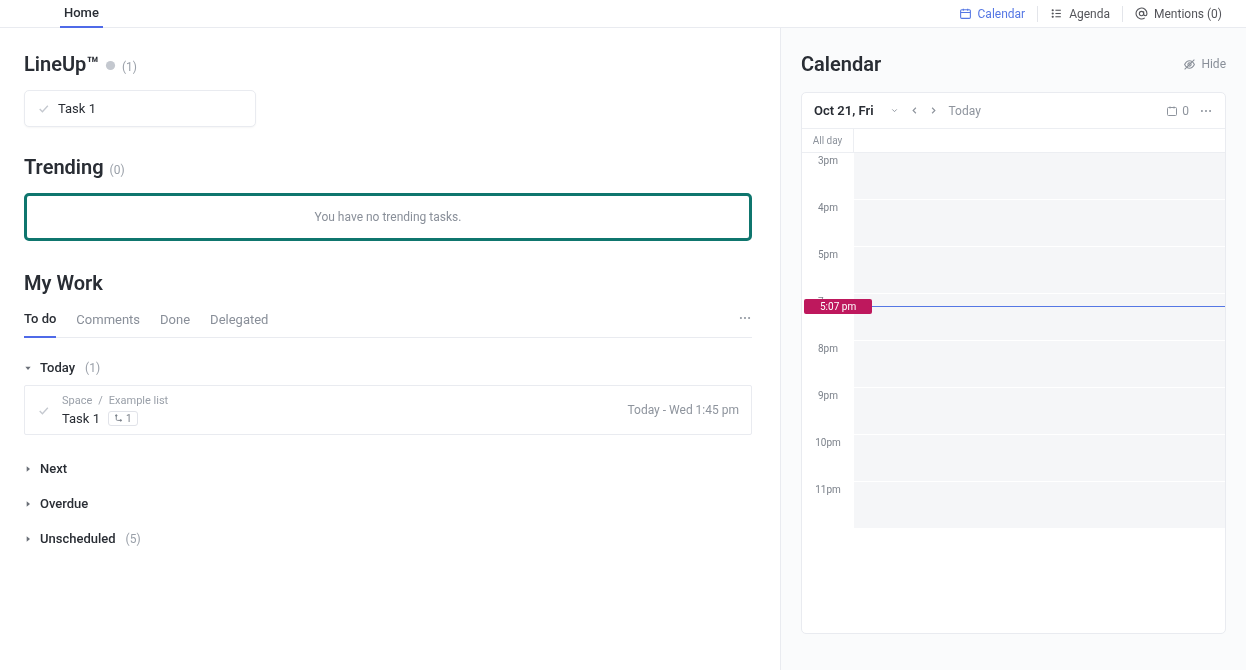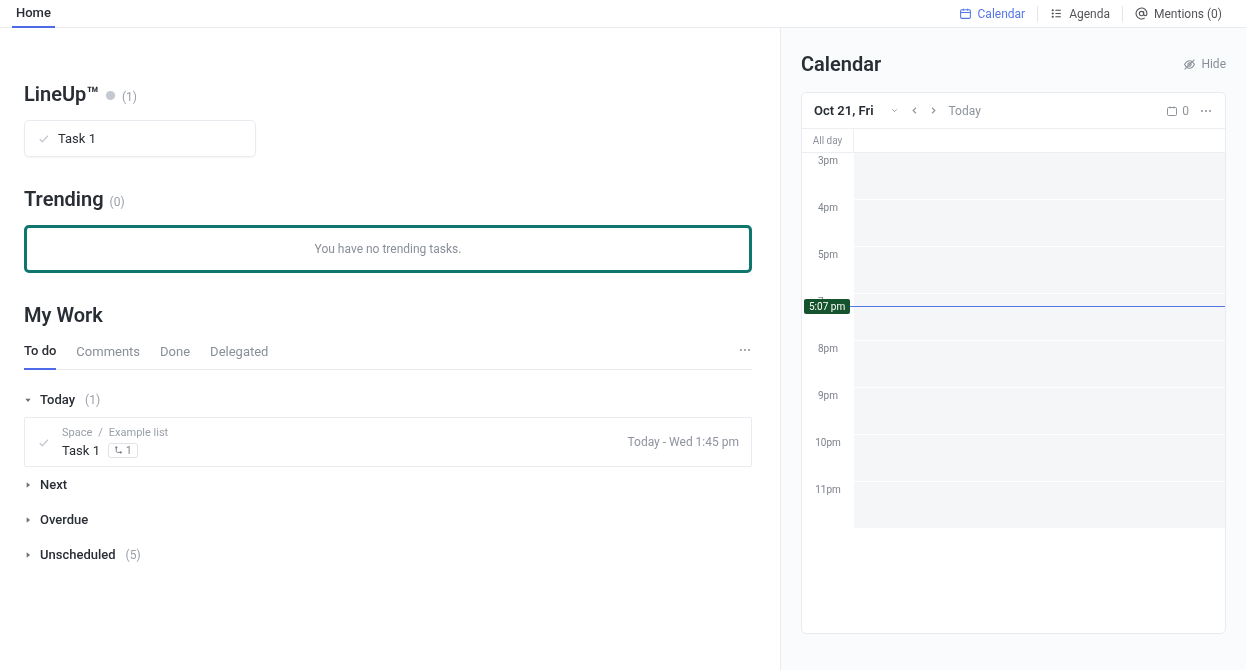--- a/index.html
+++ b/index.html
@@ -2,51 +2,51 @@
 <html><head>
 <meta charset="utf-8">
 <style>
 * { margin: 0; padding: 0; box-sizing: border-box; }
 body { font-family: -apple-system, BlinkMacSystemFont, "Segoe UI", Roboto, Helvetica, Arial, sans-serif; font-size: 13px; color: #292d34; background: #fff; width: 1246px; height: 670px; overflow: hidden; }
 
 
 .topbar { display: flex; align-items: center; height: 28px; border-bottom: 1px solid #e9ebf0; padding: 0 12px; }
 .topbar-left { display: flex; align-items: center; flex: 1; }
 .topbar-right { display: flex; align-items: center; gap: 0; }
-.tab-home { font-size: 13px; font-weight: 500; color: #292d34; padding: 0 4px; height: 28px; display: flex; align-items: center; border-bottom: 2px solid #4f6ae8; }
+.tab-home { font-size: 13px; font-weight: 500; color: #292d34; padding: 0 4px; height: 28px; display: flex; align-items: center; border-bottom: 2px solid #4f6ae8; margin-left: 48px; }
 .topbar-item { display: flex; align-items: center; gap: 6px; padding: 0 12px; height: 20px; font-size: 12px; color: #54555a; cursor: pointer; }
 .topbar-item.active { color: #5577e4; }
 .tb-sep { width: 1px; height: 16px; background: #e3e5ea; }
 .icon { display: inline-flex; align-items: center; justify-content: center; }
 
 
 .layout { display: flex; height: calc(670px - 28px); }
 .col-left { flex: 1; padding: 24px 28px 0 24px; overflow: visible; }
 .col-right { width: 466px; border-left: 1px solid #e9ebf0; background: #fafbfc; padding: 24px 20px 0 20px; }
 
 
-.section-title { display: flex; align-items: baseline; gap: 6px; margin-bottom: 14px; margin-top: 30px; }
+.section-title { display: flex; align-items: baseline; gap: 6px; margin-bottom: 14px; }
 .section-title h2 { font-size: 20px; font-weight: 600; color: #292d34; }
 .count-badge { color: #9aa0a9; font-size: 12px; }
 
 .lineup-card { border: 1px solid #e9ebf0; background: #fff; border-radius: 5px; padding: 10px 12px; width: 232px; display: flex; align-items: center; gap: 8px; box-shadow: 0 1px 2px rgba(0,0,0,0.04); margin-bottom: 28px; }
 .check-circle { width: 13px; height: 13px; color: #c4c8cf; }
 
 .trending-empty { border: 3px solid #0f766e; border-radius: 5px; padding: 14px; text-align: center; color: #898f99; font-size: 12px; margin-bottom: 30px; }
 
 .mywork-tabs { display: flex; align-items: center; gap: 20px; border-bottom: 1px solid #e9ebf0; margin-bottom: 12px; position: relative; }
 .mywork-tab { font-size: 13px; color: #898f99; padding: 10px 0; cursor: pointer; }
 .mywork-tab.active { color: #292d34; font-weight: 500; border-bottom: 2px solid #4f6ae8; margin-bottom: -1px; }
 .mywork-more { position: absolute; right: 0; top: 10px; color: #8e949d; cursor: pointer; }
 
 .group-row { display: flex; align-items: center; gap: 8px; padding: 10px 0; font-size: 13px; color: #292d34; cursor: pointer; }
 .chevron { width: 8px; height: 8px; color: #6b7078; }
 .group-count { color: #9aa0a9; font-size: 12px; margin-left: 2px; }
 
-.task-item { border: 1px solid #e9ebf0; border-top: 1px solid #e9ebf0; border-radius: 2px; padding: 8px 12px; display: flex; align-items: center; gap: 12px; margin-bottom: 0; }
+.task-item { border: 1px solid #e9ebf0; border-top: 1px solid #e9ebf0; border-radius: 2px; padding: 8px 12px; display: flex; align-items: center; gap: 12px; margin-bottom: 16px; }
 .task-meta { display: flex; flex-direction: column; flex: 1; gap: 4px; }
 .breadcrumb { font-size: 11px; color: #9aa0a9; display: flex; gap: 6px; align-items: center; }
 .task-name-row { display: flex; align-items: center; gap: 8px; font-size: 13px; }
 .subtask-chip { border: 1px solid #e1e3e9; border-radius: 3px; font-size: 10px; padding: 1px 5px; color: #7b818a; display: flex; align-items: center; gap: 3px; }
 .due-text { color: #8e949d; font-size: 12px; white-space: nowrap; }
 
 
 .cal-header { display: flex; align-items: center; justify-content: space-between; margin-bottom: 16px; }
 .cal-title { font-size: 20px; font-weight: 600; }
 .hide-btn { display: flex; align-items: center; gap: 5px; color: #898f99; font-size: 12px; cursor: pointer; }
@@ -61,21 +61,21 @@
 .allday-row { display: flex; border-bottom: 1px solid #eceef2; }
 .allday-label { width: 52px; font-size: 10px; color: #8e949d; padding: 6px 0; text-align: center; border-right: 1px solid #eceef2; }
 .allday-cell { flex: 1; }
 
 .time-grid { position: relative; height: 480px; overflow: hidden; }
 .hour-row { display: flex; height: 47px; }
 .hour-label { width: 52px; text-align: center; font-size: 10px; color: #7c828b; padding-top: 2px; }
 .hour-cell { flex: 1; background: #f5f6f8; border-bottom: 1px solid #fff; }
 
 .now-indicator { position: absolute; left: 0; right: 0; display: flex; align-items: center; }
-.now-pill { background: #14532d; color: #fff; font-size: 10px; padding: 2px 5px; border-radius: 2px; margin-left: 2px; }
+.now-pill { background: #be185d; color: #fff; font-size: 10px; padding: 2px 16px; border-radius: 2px; margin-left: 2px; }
 .now-line { flex: 1; height: 1.5px; background: #5577e4; }
 
 svg { display: block; }
 </style>
 </head>
 <body>
 
 <div class="topbar">
   <div class="topbar-left">
     <div class="tab-home">

